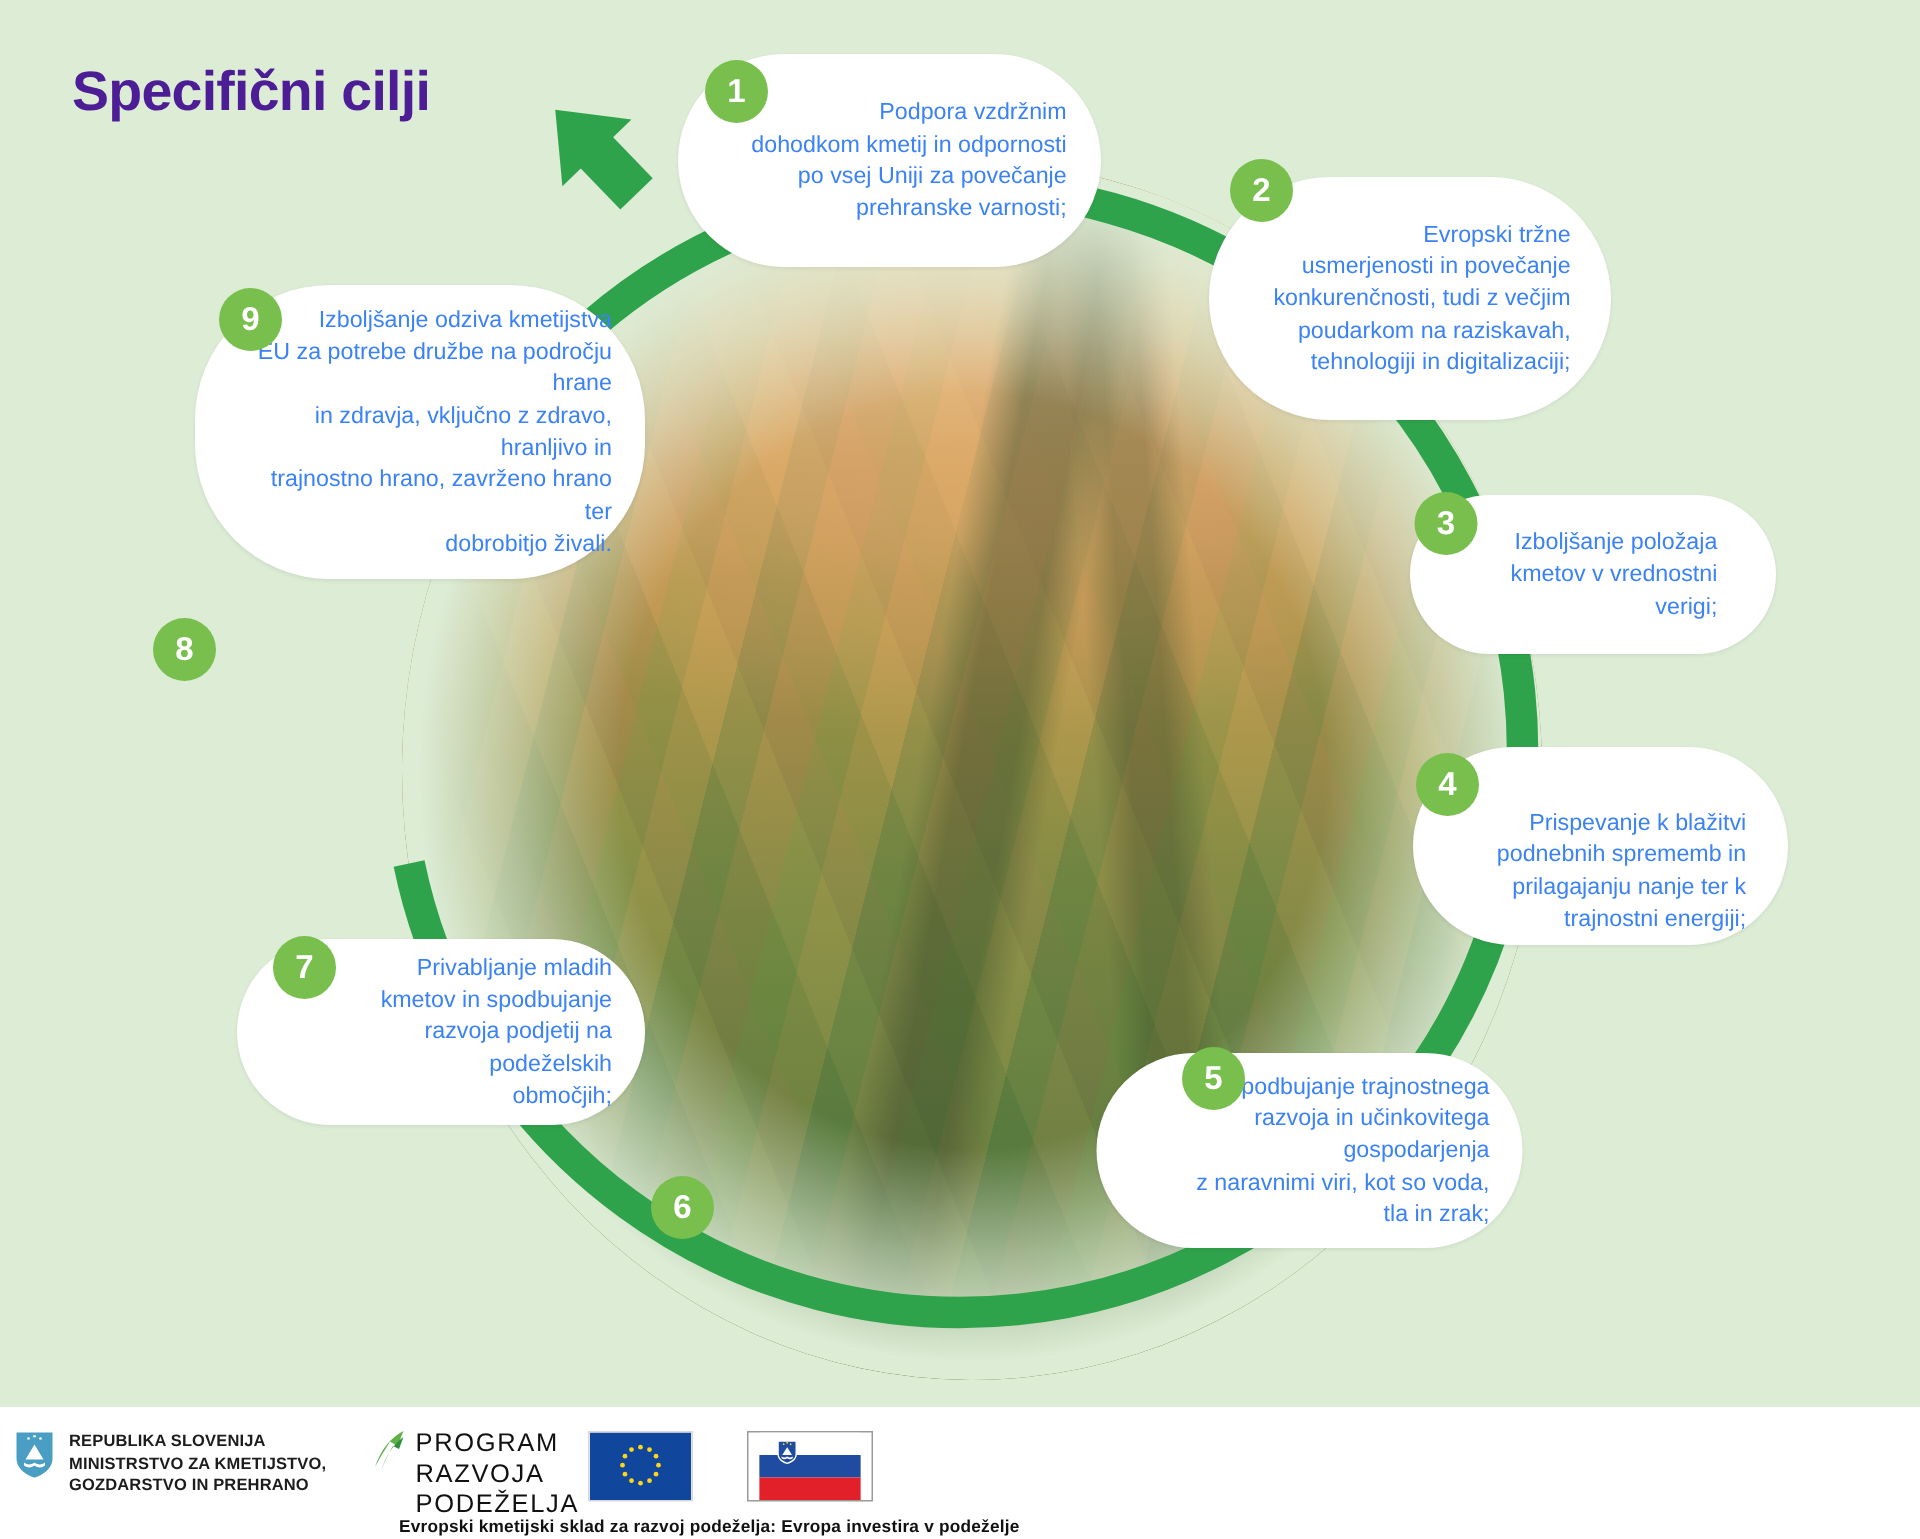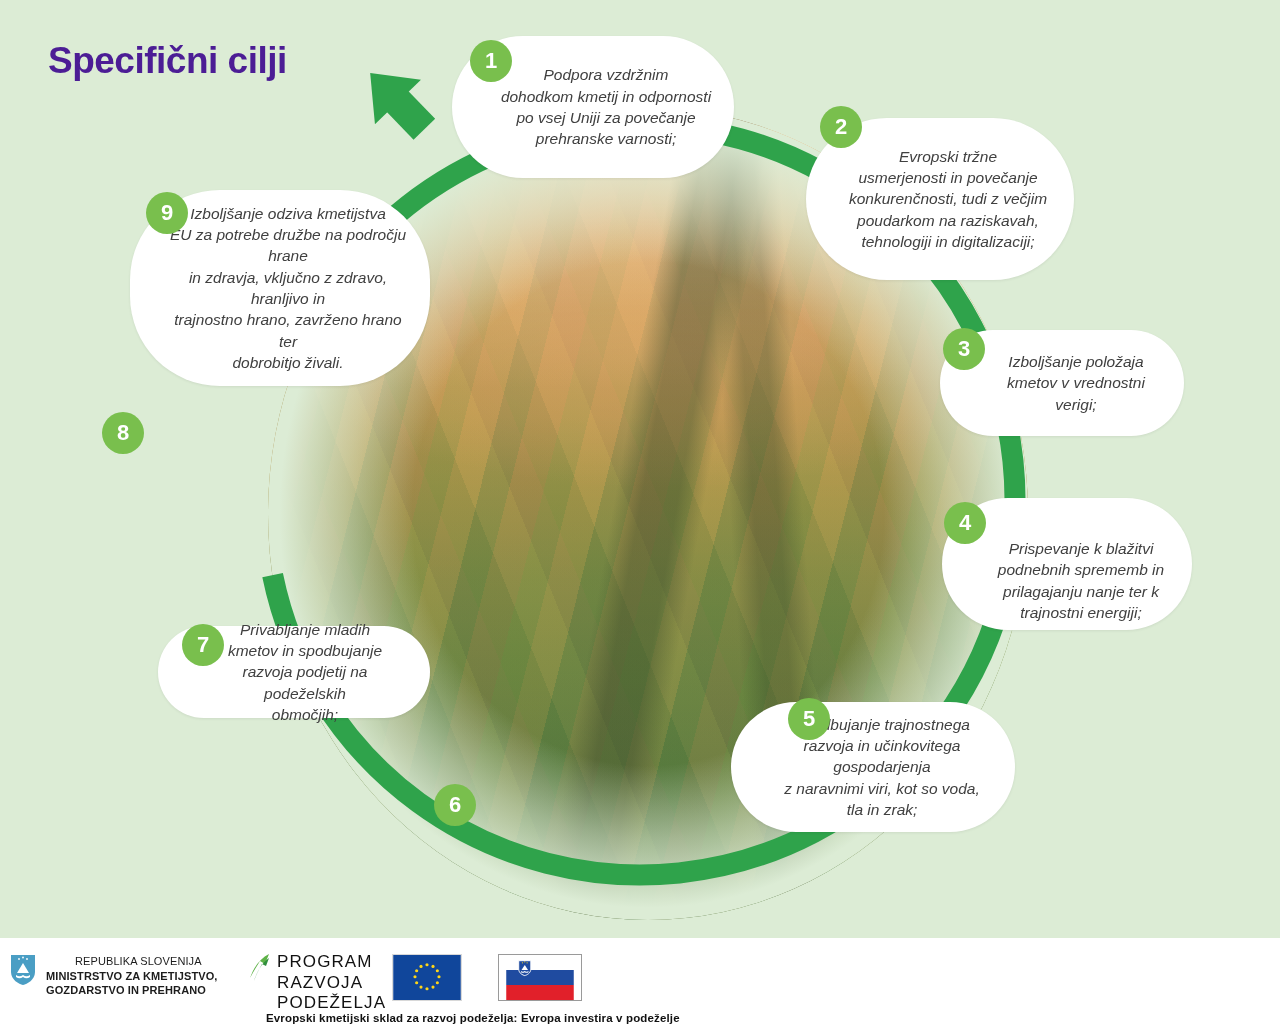--- a/index.html
+++ b/index.html
@@ -73,27 +73,26 @@
   
   .ring-svg { position: absolute; left: 0; top: 0; width: 1280px; height: 938px; }
 
   
   .bubble {
     position: absolute;
     background: #ffffff;
     border-radius: 90px;
     box-shadow: 0 1px 3px rgba(0,0,0,0.07);
     display: flex; align-items: center; justify-content: center;
-    text-align: center;
-    color: #404040;
+    text-align: right;
+    color: #3b82f6;
     font-size: 15.5px;
     line-height: 1.38;
     padding: 14px 22px;
     white-space: pre-line;
-    font-style: italic;
   }
   .bubble .txt { display: block; }
 
   .num {
     position: absolute;
     width: 42px; height: 42px; border-radius: 50%;
     background: #79bf4d;
     color: #ffffff;
     font-size: 22px; font-weight: bold;
     display: flex; align-items: center; justify-content: center;
@@ -118,41 +117,41 @@
   #b4 .txt { padding-left: 28px; margin-top: 33px; }
 
   #b5 { left: 731px; top: 702px; width: 284px; height: 130px; }
   #n5 { left: 788px; top: 698px; }
   #b5 .txt { padding-left: 18px; }
 
   #b6 { left: 424px; top: 788px; width: 288px; height: 132px; }
   #n6 { left: 434px; top: 784px; }
   #b6 .txt { padding-left: 20px; }
 
-  #b7 { left: 158px; top: 626px; width: 272px; height: 92px; }
+  #b7 { left: 158px; top: 626px; width: 272px; height: 124px; }
   #n7 { left: 182px; top: 624px; }
   #b7 .txt { padding-left: 22px; }
 
   #b8 { left: 86px; top: 412px; width: 300px; height: 150px; }
   #n8 { left: 102px; top: 412px; }
   #b8 .txt { padding-left: 18px; }
 
   #b9 { left: 130px; top: 190px; width: 300px; height: 196px; }
   #n9 { left: 146px; top: 192px; }
   #b9 .txt { padding-left: 16px; }
 
   
   .footer {
     position: absolute; left: 0; top: 938px; width: 1280px; height: 88px;
     background: #ffffff;
   }
   .f-mkgp { position: absolute; left: 10px; top: 16px; display: flex; align-items: flex-start; gap: 10px; }
   .shield { width: 26px; height: 32px; flex: none; }
   .mkgp-text { font-size: 11px; color: #1c1c1c; line-height: 1.32; letter-spacing: 0.1px; }
-  .mkgp-text .l1 { font-weight: normal; margin-left: 29px; }
+  .mkgp-text .l1 { font-weight: bold; }
   .mkgp-text .l2, .mkgp-text .l3 { font-weight: bold; }
 
   .f-prp { position: absolute; left: 248px; top: 14px; display: flex; align-items: flex-start; gap: 5px; }
   .prp-text { font-size: 17px; line-height: 1.22; color: #111; letter-spacing: 1.1px; }
 
   .f-eu { position: absolute; left: 392px; top: 16px; }
   .eu-flag { width: 70px; height: 47px; display: block; border: 1px solid #d8d8d8; }
 
   .f-si { position: absolute; left: 498px; top: 16px; }
   .si-flag { width: 84px; height: 47px; display: block; border: 1px solid #9a9a9a; }

